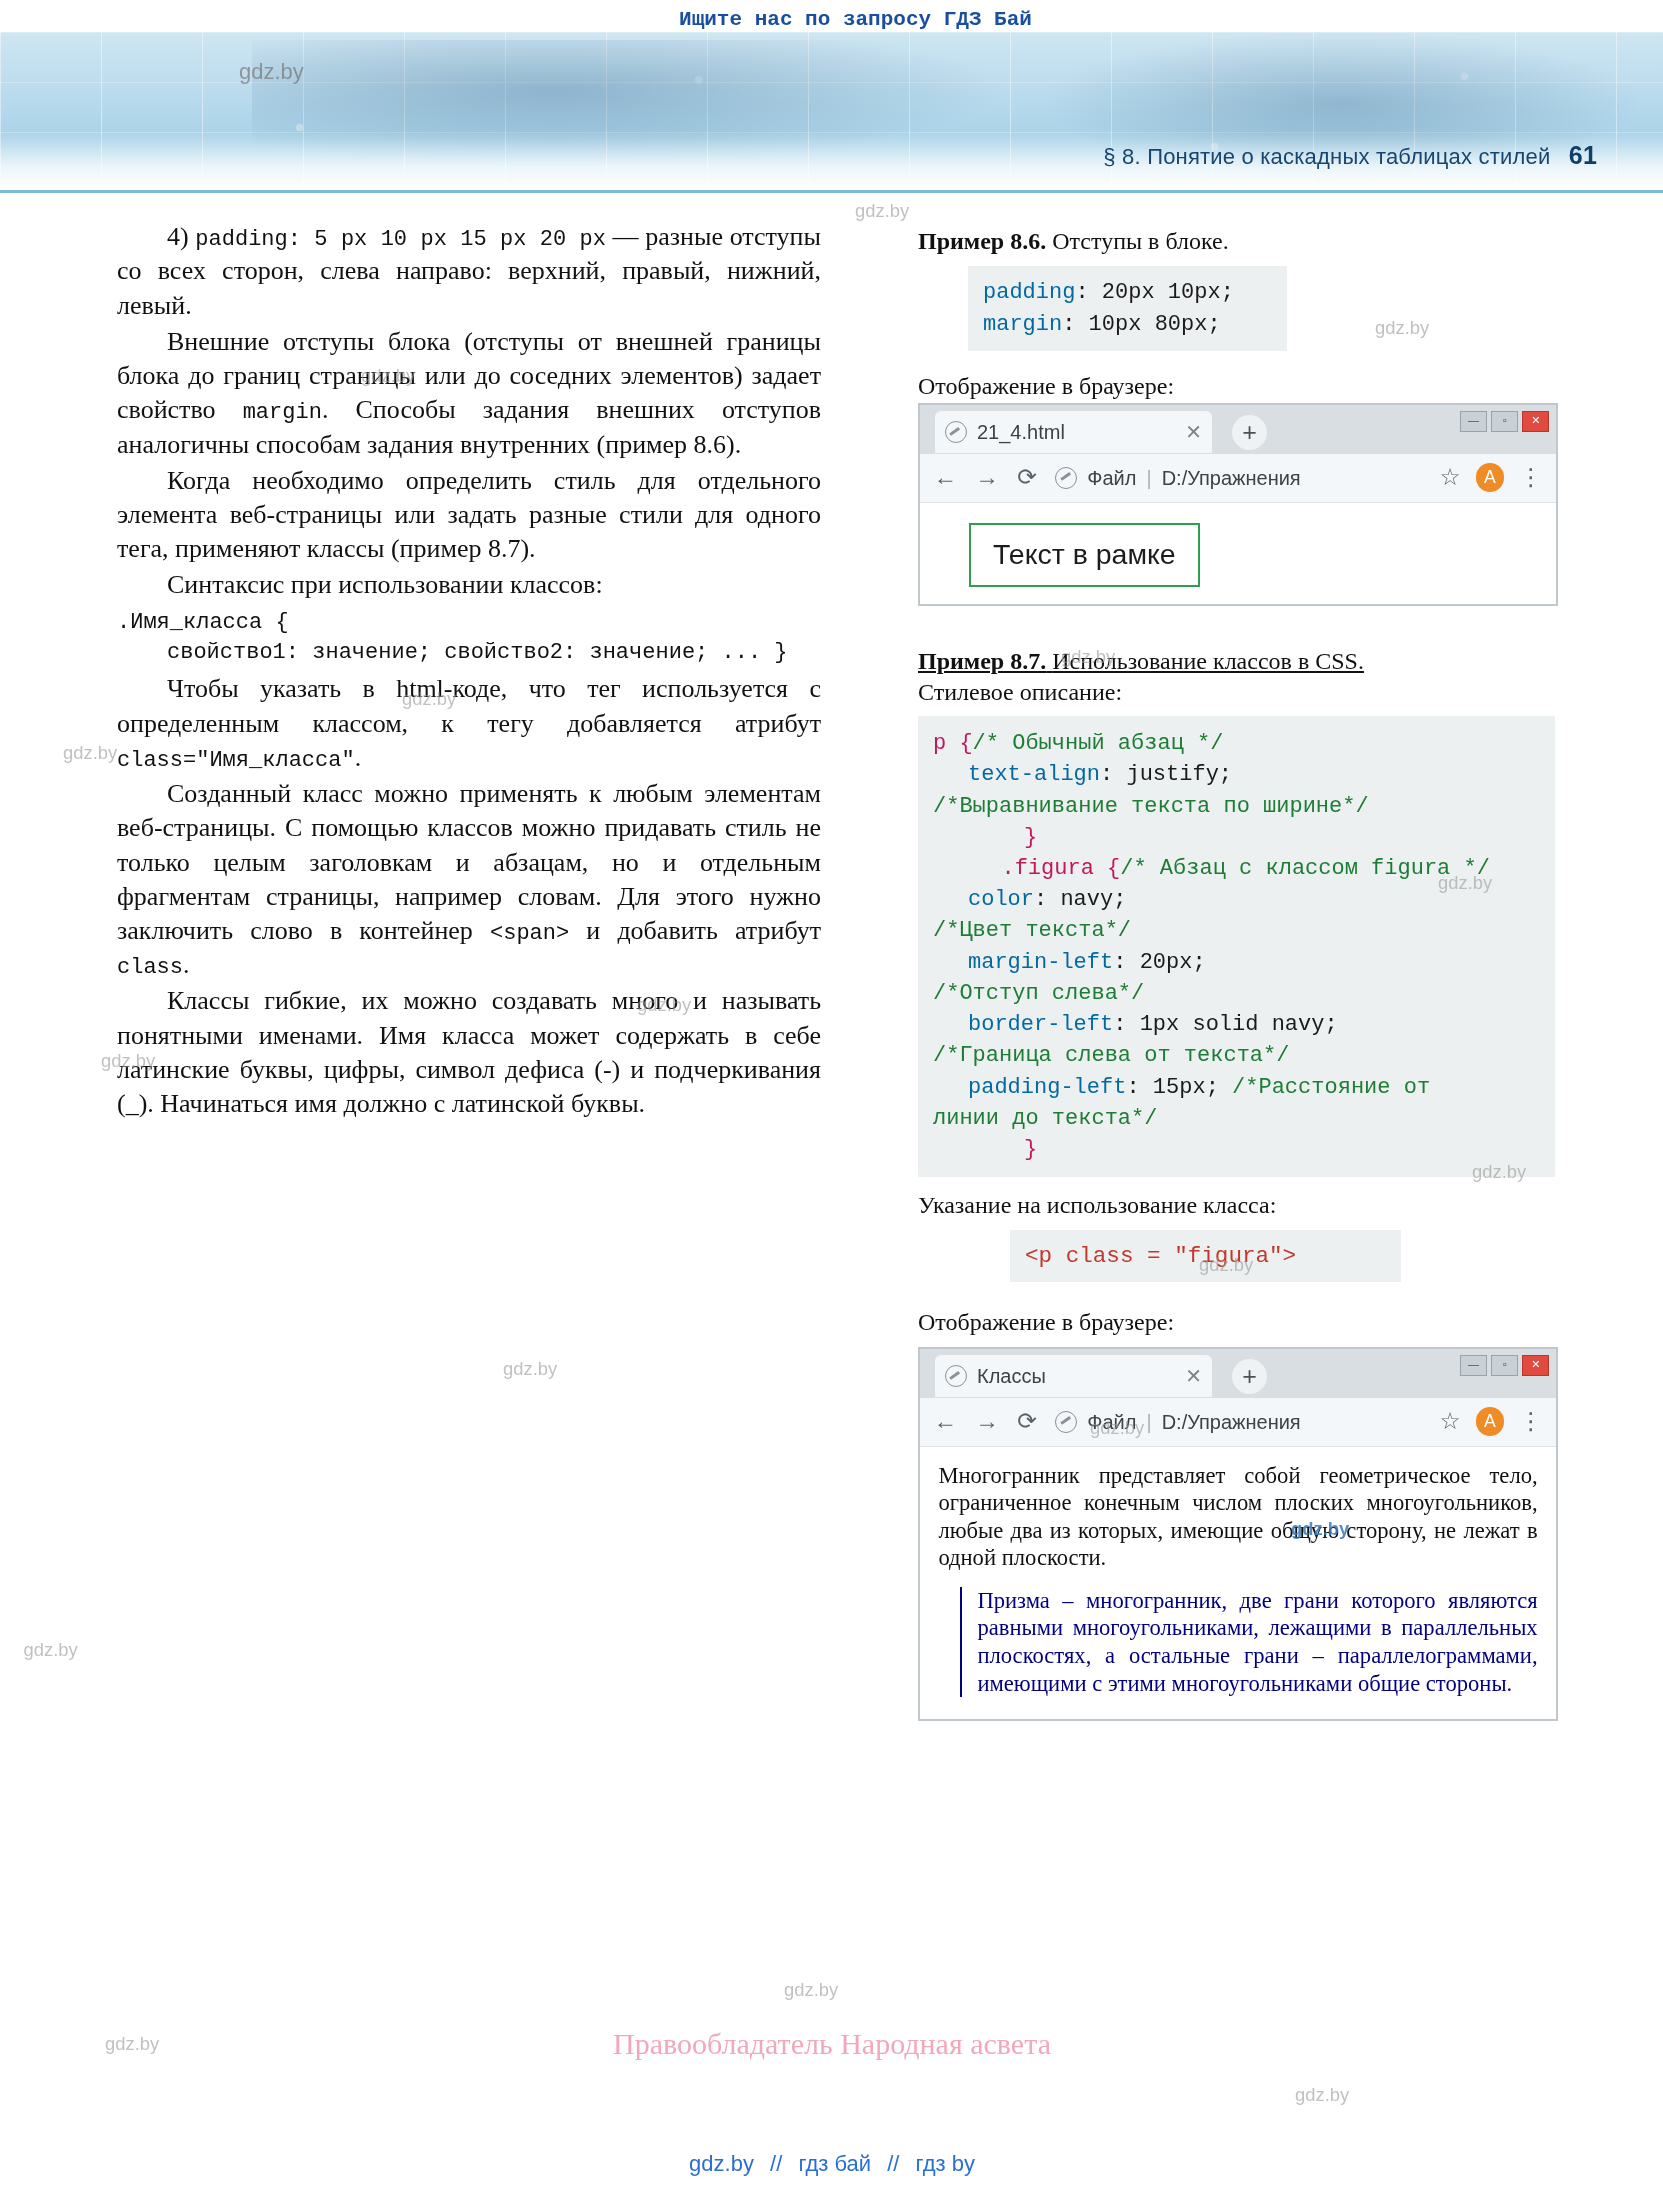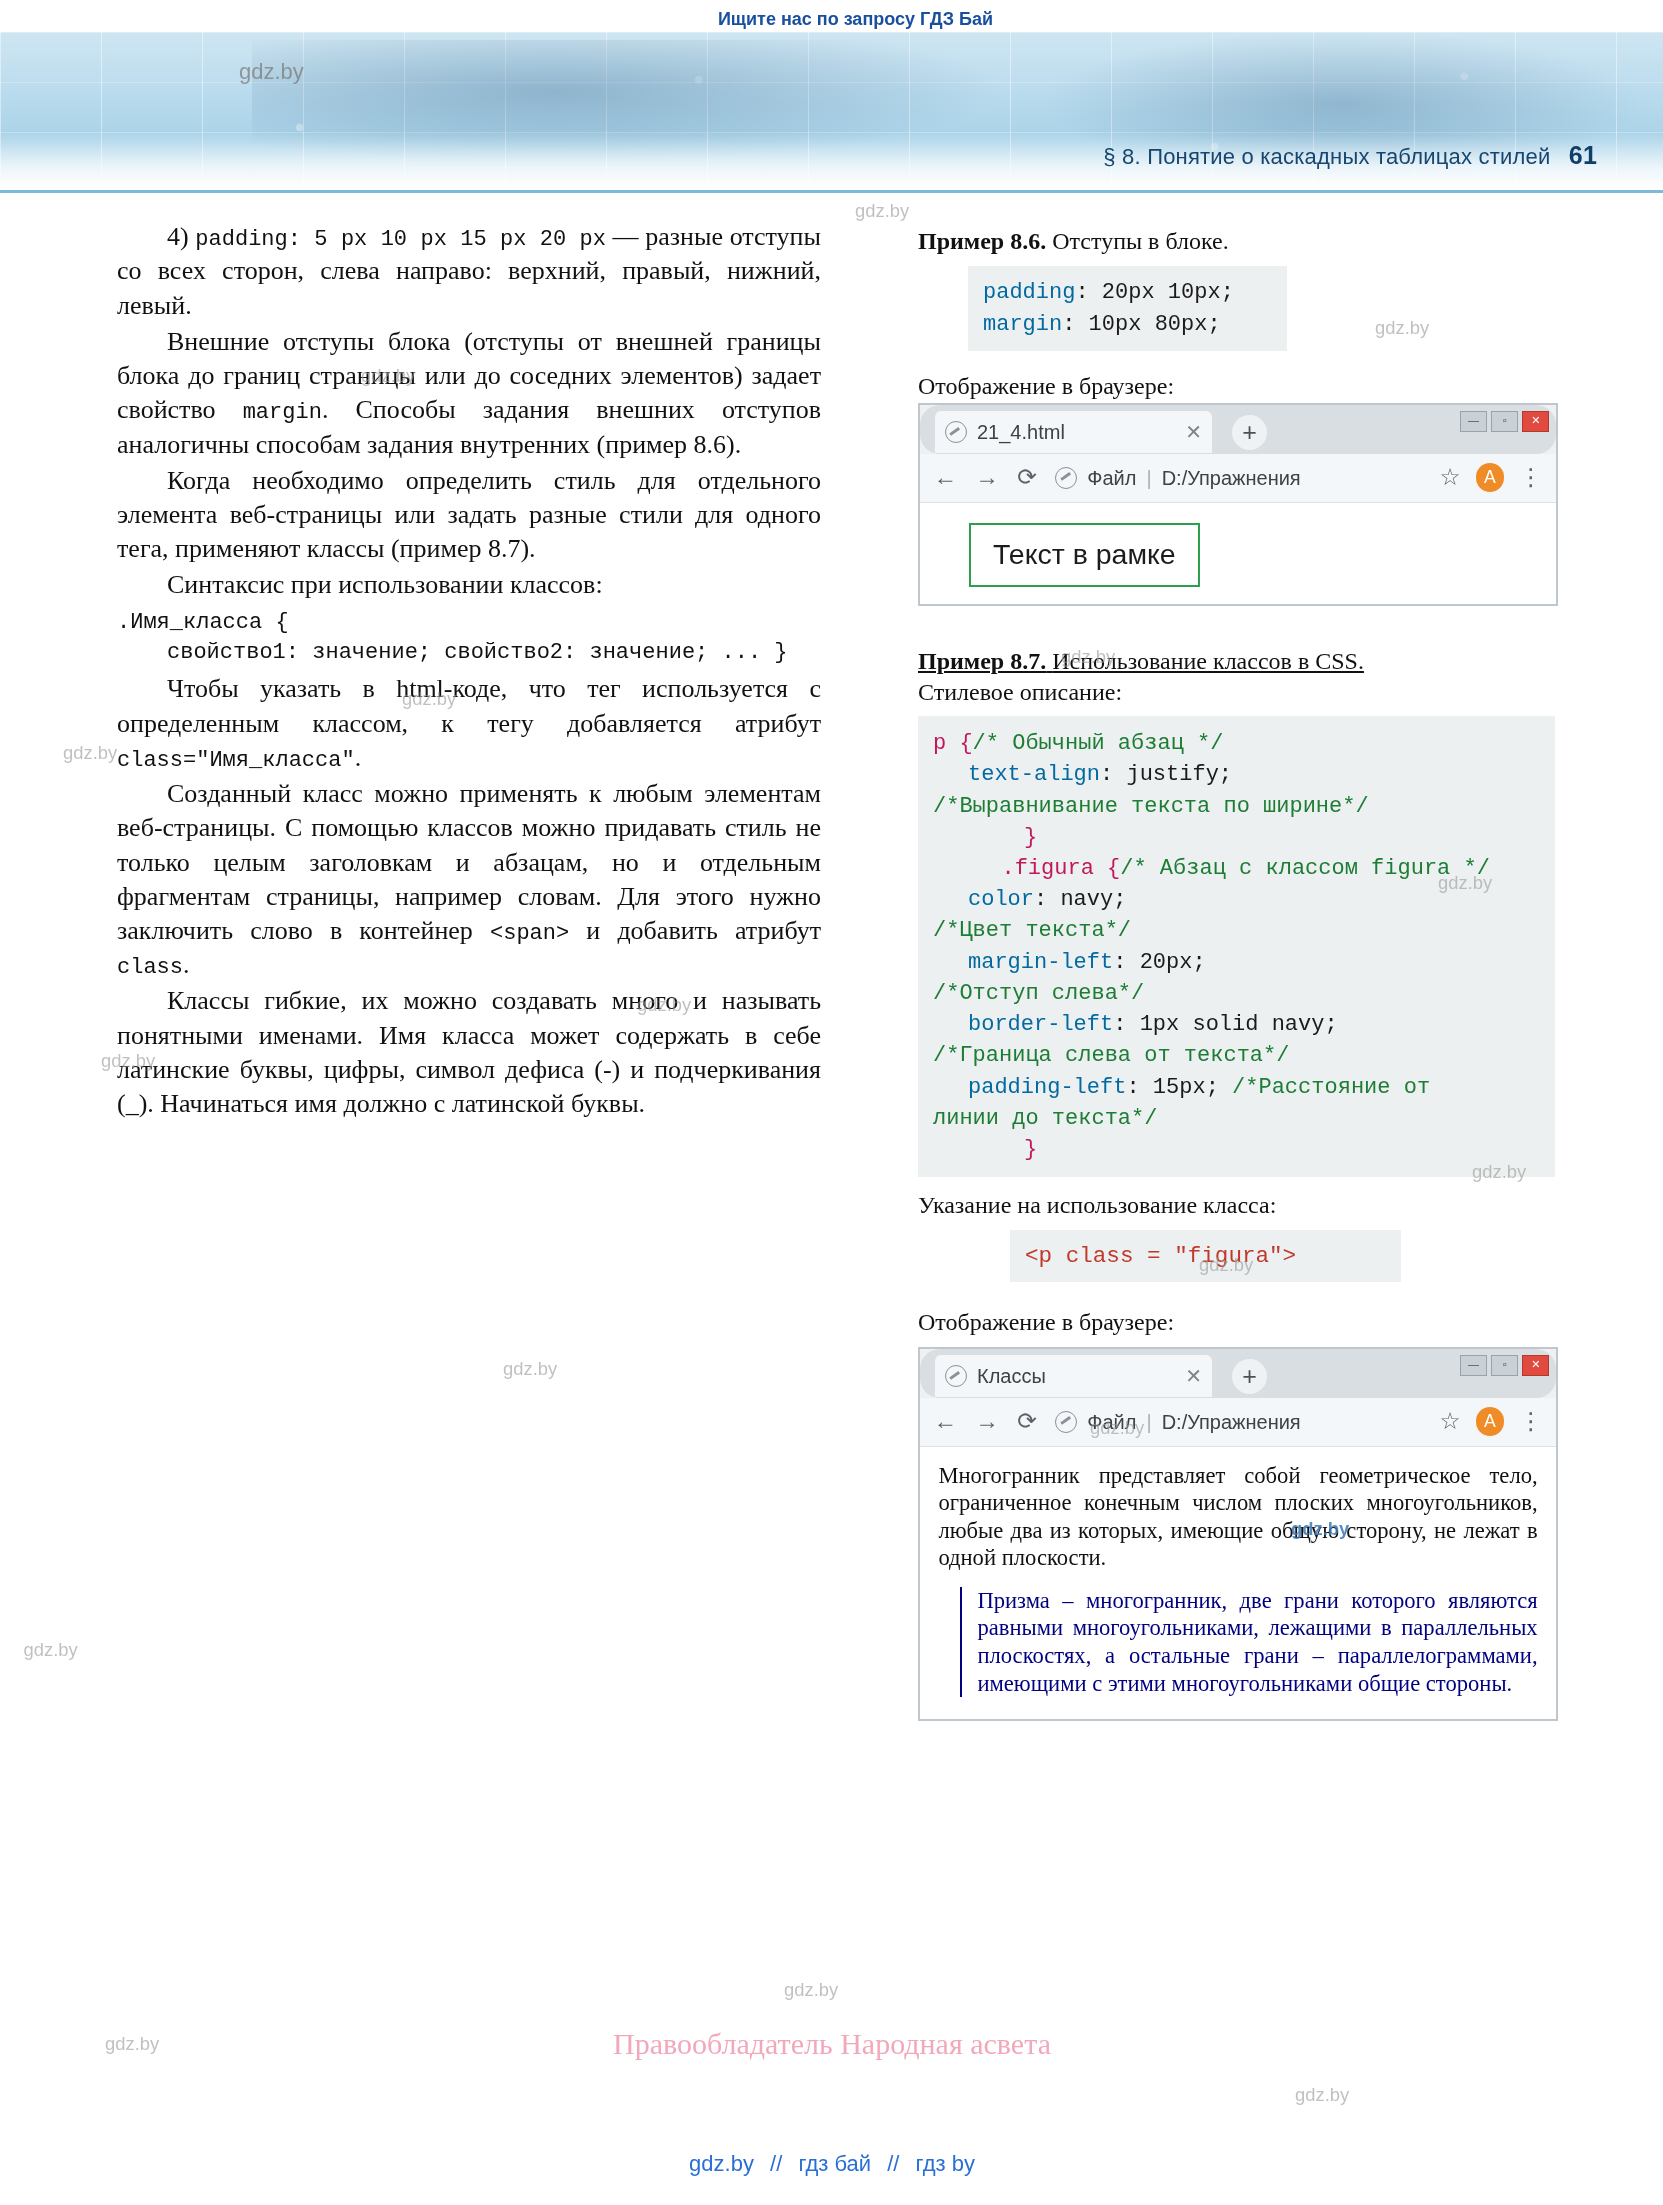--- a/index.html
+++ b/index.html
@@ -19,22 +19,22 @@
   
   .top-banner {
     position: absolute;
     top: 0; left: 0;
     width: 1664px;
     height: 39px;
     background: #ffffff;
     text-align: center;
   }
   .top-banner .txt {
-    font-family: Liberation Sans, sans-serif;
-    font-size: 18px;
+    font-family: Liberation Mono, monospace;
+    font-size: 21px;
     font-weight: bold;
     color: #1a4fa0;
     line-height: 39px;
     margin-left: 47px;
   }
 
   
   .header-strip {
     position: absolute;
     top: 32px; left: 0;
@@ -160,21 +160,20 @@
   
   .browser {
     border: 2.5px solid #bfc6cc;
     background: #eef1f3;
     position: relative;
   }
   .br-tabbar {
     height: 49px;
     background: #d9dee2;
     position: relative;
-    border-radius: 20px;
   }
   .br-winbtns {
     position: absolute;
     right: 6.7px; top: 6.7px;
     display: flex;
     gap: 4.2px;
   }
   .br-winbtns span {
     display:block;
     width: 25px; height: 18.4px;

